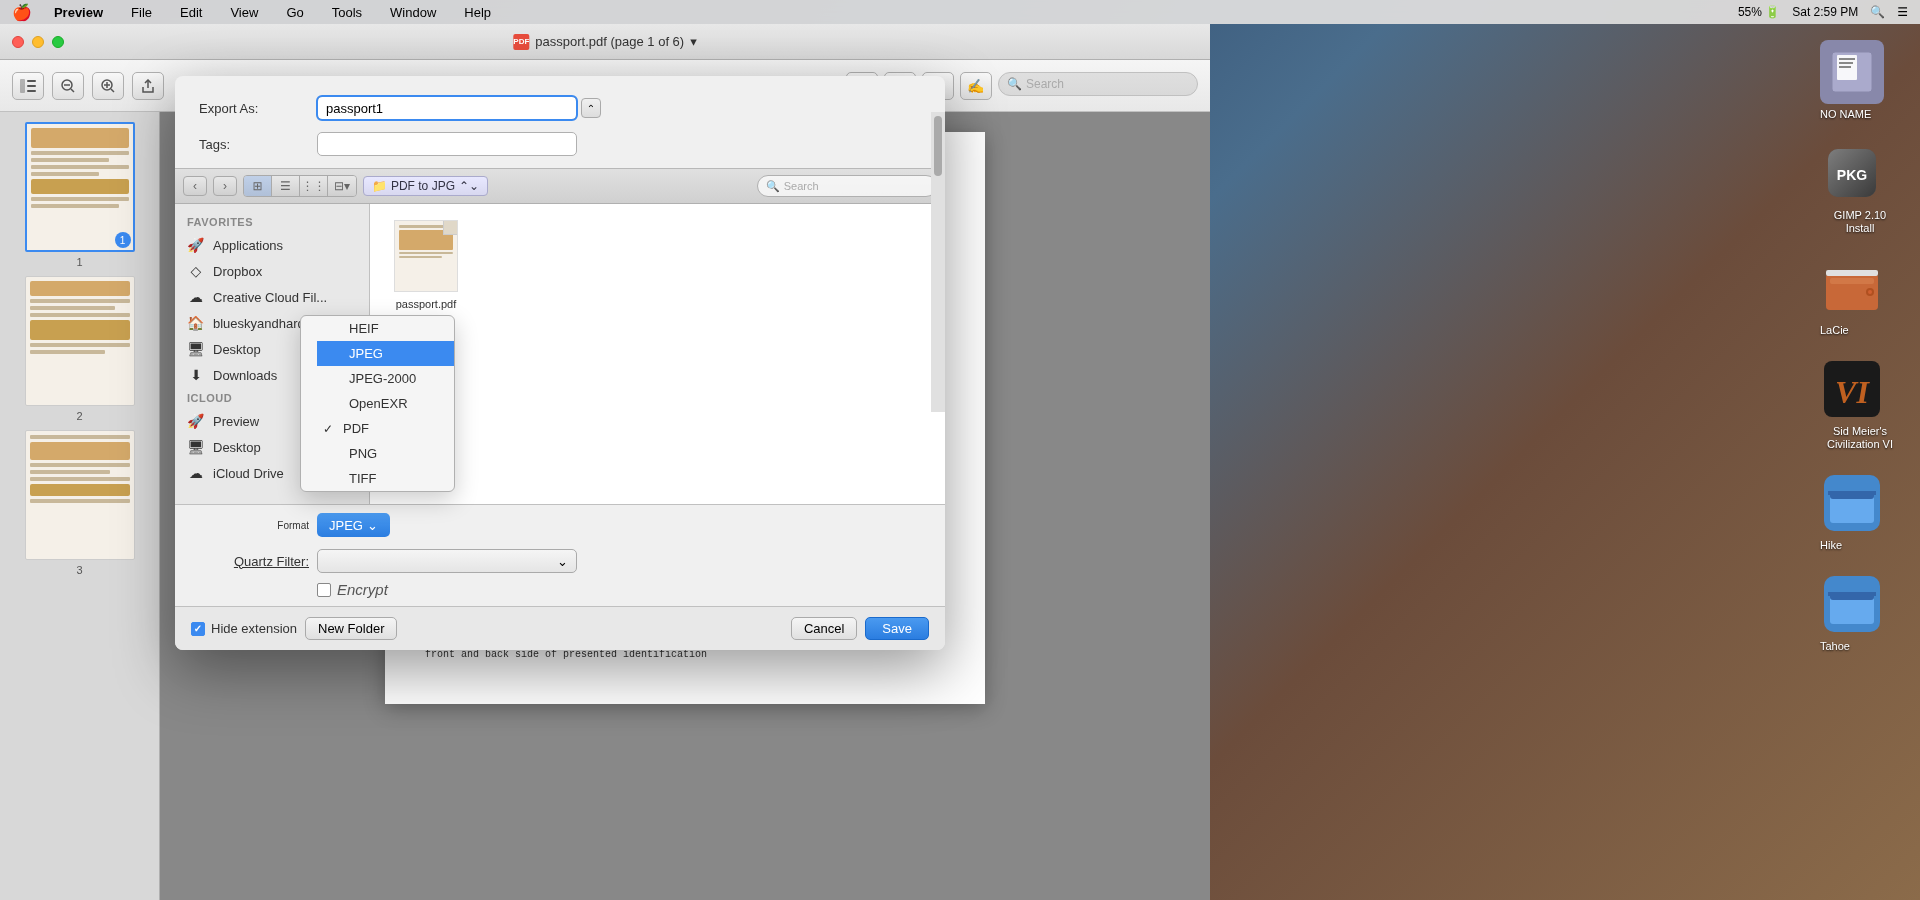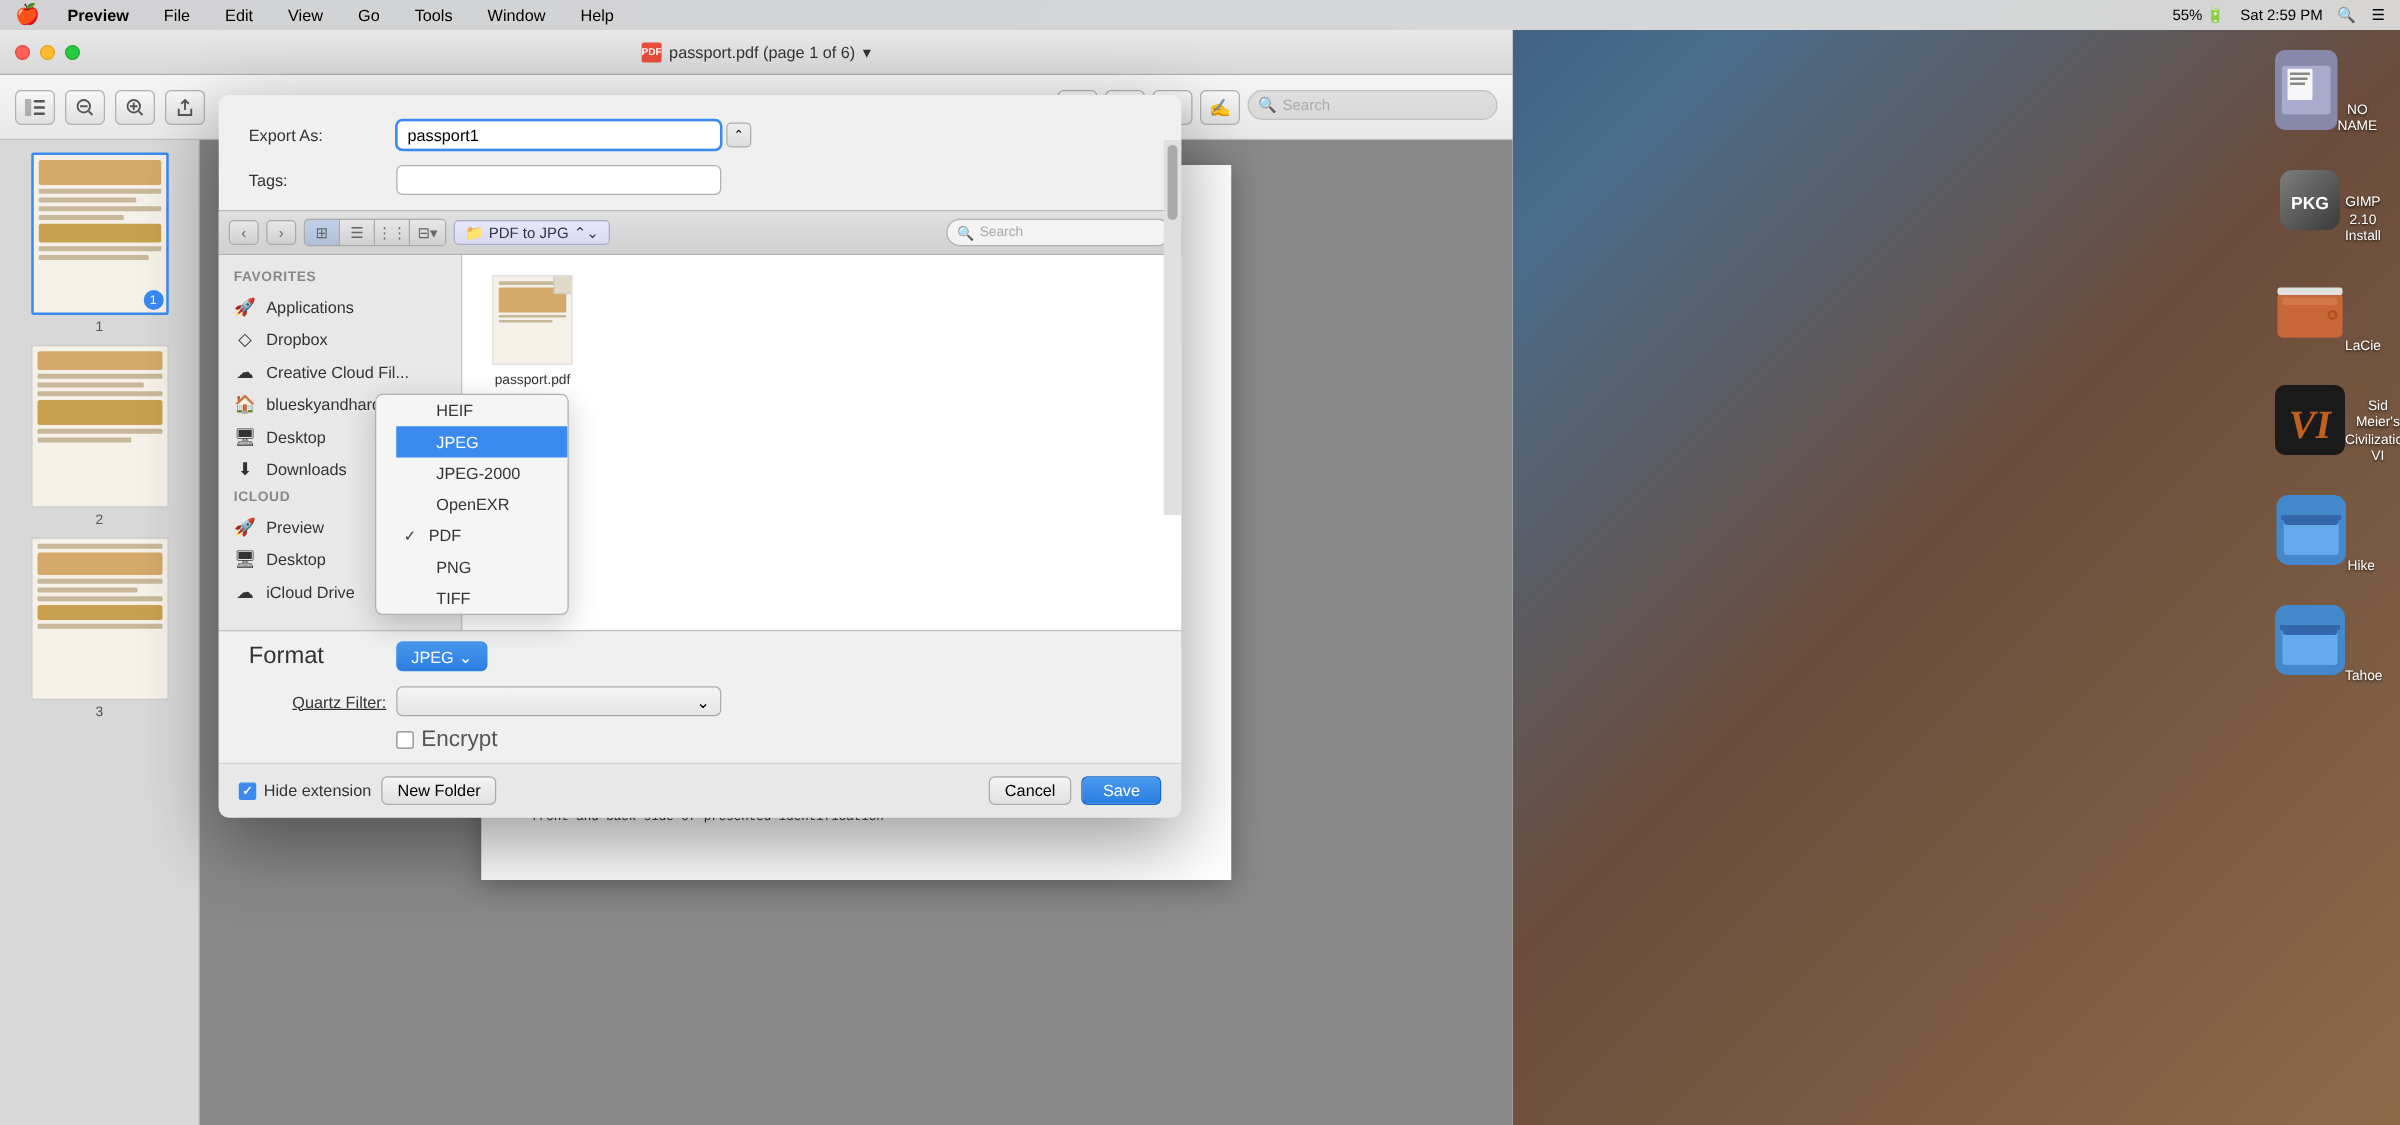--- a/index.html
+++ b/index.html
@@ -72,21 +72,22 @@
       right: 20px;
       display: flex;
       flex-direction: column;
       gap: 20px;
       align-items: center;
       z-index: 10;
     }
 
     .desktop-icon {
       display: flex;
-      align-items: flex-end;
+      flex-direction: column;
+      align-items: flex-start;
       cursor: pointer;
       width: 80px;
       margin-left: 44px;
     }
 
     .desktop-icon-img {
       width: 64px;
       height: 64px;
       border-radius: 8px;
       display: flex;
@@ -554,23 +555,24 @@
     
     .format-section {
       padding: 8px 24px;
       display: flex;
       align-items: center;
       gap: 8px;
       position: relative;
     }
 
     .format-label {
-      font-size: 19px;
+      font-size: 10px;
       color: #333;
       width: 110px;
+      text-align: right;
     }
 
     
     .format-dropdown {
       position: absolute;
       top: -190px;
       left: 125px;
       width: 155px;
       background: #f5f5f5;
       border: 1px solid #b0b0b0;
@@ -725,22 +727,23 @@
       padding: 4px 24px 8px;
       display: flex;
       align-items: center;
     }
 
     .encrypt-check-label {
       margin-left: 118px;
       display: flex;
       align-items: center;
       gap: 6px;
-      font-size: 18px;
+      font-size: 15px;
       color: #555;
+      font-style: italic;
     }
 
     
     .doc-text-line {
       height: 12px;
       background: #e0d4c0;
       border-radius: 1px;
       margin-bottom: 6px;
     }
 

